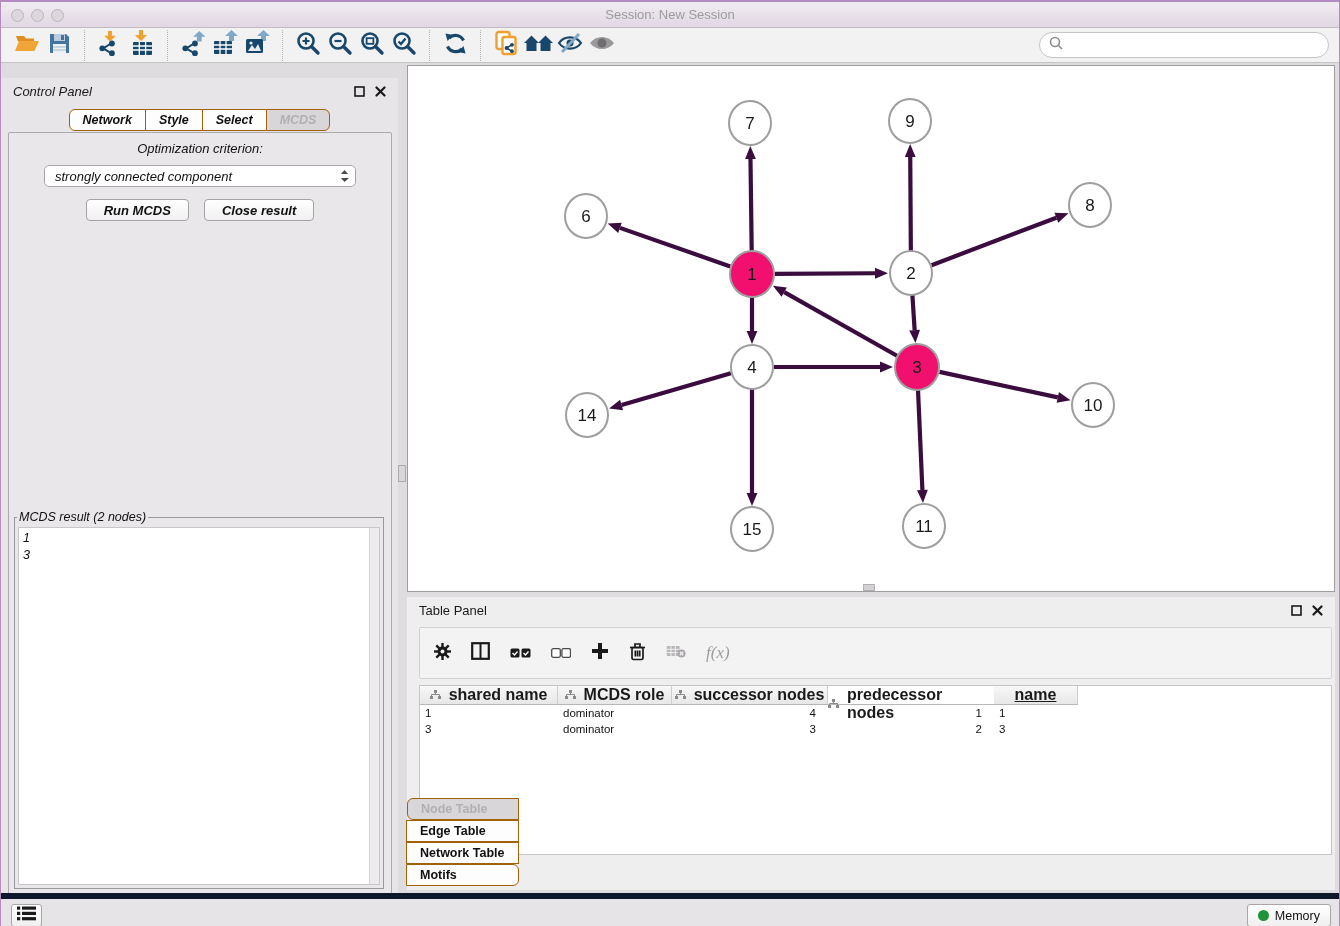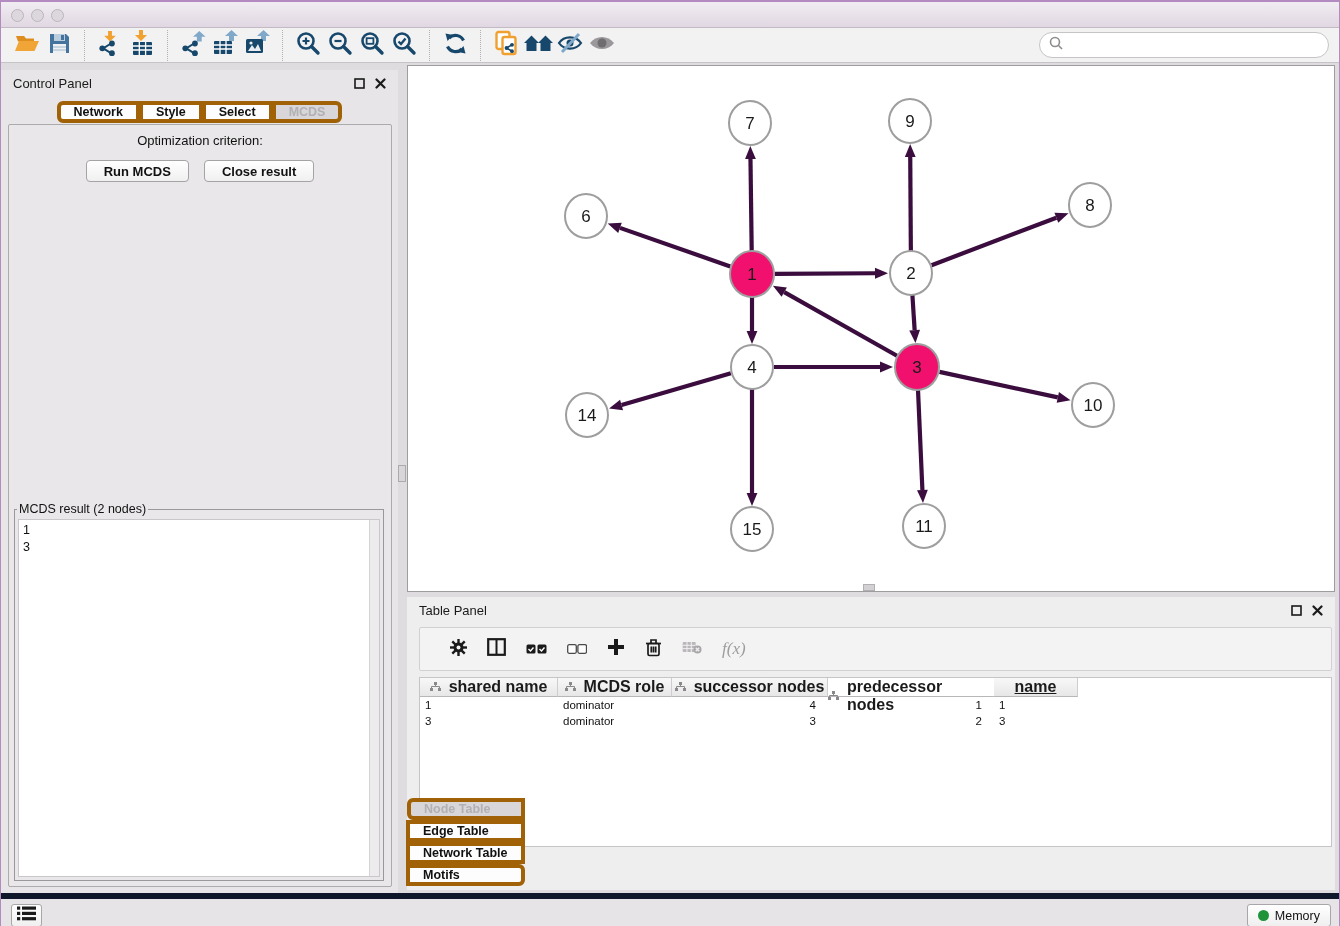--- a/index.html
+++ b/index.html
@@ -19,28 +19,28 @@
   
   .main-toolbar { position:absolute; left:0; top:28px; width:100%; height:35px;
     background:#F3F2F3; border-bottom:1px solid #C5C3C5; display:flex; align-items:center; padding:0 10px; }
   .tb-btn { width:32px; height:31px; display:flex; align-items:center; justify-content:center; flex:0 0 auto; }
   .tb-sep { height:31px; border-left:1px dotted #B2B0B2; margin:0 9px; }
   .search-field { margin-left:auto; width:290px; height:26px; background:#FFF; border:1px solid #C6C4C6;
     border-radius:13px; display:flex; align-items:center; padding:0 9px; gap:5px; }
   .search-field input { border:none; outline:none; flex:1; font-size:13px; background:transparent; }
 
   
-  .control-panel { position:absolute; left:0; top:70px; width:397px; height:830px; background:#E7E5E7; }
+  .control-panel { position:absolute; left:0; top:78px; width:397px; height:830px; background:#E7E5E7;font-style:italic; }
   .panel-header { height:26px; display:flex; align-items:center; padding:0 12px; }
   .panel-header .ph-title { font-size:13px; color:#1A1A1A; }
   .win-icons { margin-left:auto; display:flex; gap:10px; align-items:center; }
   .win-icons > div { display:flex; }
   .cp-tabs { display:flex; justify-content:center; margin-top:5px; position:relative; z-index:2; }
   .seg .tab { height:22px; padding:0 13px; display:flex; align-items:center; background:#FDFDFD;
-    border:4px solid #a16207; margin-left:-1px; font-size:12.5px; font-weight:600; color:#111; }
+    border:1px solid #a16207; margin-left:-1px; font-size:12.5px; font-weight:600; color:#111; }
   .seg .tab:first-child { border-radius:6px 0 0 6px; margin-left:0; }
   .seg .tab:last-child { border-radius:0 6px 6px 0; }
   .seg .tab.active { background:#D8D6D8; color:#B2B0B2; }
   .cp-inner { position:absolute; left:7px; right:6px; top:54px; bottom:13px;
     border:1px solid #ABABAB; border-radius:2px; background:#E9E7E9; }
   .opt-label { text-align:center; margin-top:8px; font-size:13px; color:#111; }
   .criterion-select { width:312px; height:22px; margin:9px auto 0; background:#FFF; border:1px solid #A8A8A8;
     border-radius:5px; display:flex; align-items:center; padding:0 6px 0 10px; font-size:13px; color:#111; }
   .criterion-select .stepper { margin-left:auto; display:flex; }
   .cp-buttons { display:flex; justify-content:center; gap:15px; margin-top:12px; }
@@ -71,22 +71,22 @@
   .nw-lights { position:absolute; left:8px; top:5px; display:flex; gap:9px; }
   .nwl { width:13px; height:13px; border-radius:50%; display:flex; align-items:center; justify-content:center; }
   .nwl.red   { background:#E0504B; border:1px solid #BE3E35; }
   .nwl.yel   { background:#EAAC3C; border:1px solid #CE9631; }
   .nwl.grn   { background:#62B750; border:1px solid #47A33C; }
   .nw-canvas { position:relative; width:926px; height:502px; background:#FFF; }
   .nw-canvas svg { position:absolute; left:0; top:0; }
 
   
   .table-panel { position:absolute; left:406px; top:597px; width:928px; height:293px; background:#EFEEEF; }
-  .tp-toolbar { margin:4px 3px 0 12px; height:44px; border:1px solid #D2D0D2; background:#F4F3F4;
-    border-radius:2px; display:flex; align-items:center; gap:20px; padding:0 30px; }
+  .tp-toolbar { margin:4px 3px 0 12px; height:52px; border:1px solid #D2D0D2; background:#F4F3F4;
+    border-radius:2px; display:flex; align-items:center; gap:20px; padding:0 14px; }
   .fx { font-family:"Liberation Serif","DejaVu Serif",serif; font-style:italic; font-size:17px; color:#9E9C9E; }
   .tp-table { position:relative; margin:6px 3px 0 12px; height:170px; background:#FFF; border:1px solid #C6C4C6; overflow:hidden; }
   .tp-thead { display:flex; height:19px; }
   .th-cell { background:linear-gradient(#F8F8F8,#E8E7E8); border-right:1px solid #CFCDCF;
     border-bottom:1px solid #B8B6B8; display:flex; align-items:center; justify-content:center; gap:8px;
     font-size:16px; font-weight:600; color:#1A1A1A; }
   .tp-row { display:flex; height:16px; }
   .td-cell { font-size:11.5px; color:#111; display:flex; align-items:center; }
   .td-left { justify-content:flex-start; padding-left:5px; }
   .td-right { justify-content:flex-end; padding-right:12px; }
@@ -107,20 +107,21 @@
 <body>
 
 <div class="app">
 
   <div class="titlebar">
     <div class="tl-group">
       <div class="tl"></div>
       <div class="tl"></div>
       <div class="tl"></div>
     </div>
+    <div class="app-title">Session: New Session</div>
   </div>
 
   <div class="main-toolbar">
     <div class="tb-btn">
         <span><svg width="26" height="24" viewBox="0 0 26 24">
             <path d="M2 5h8l2 2.5h8v3H4z" fill="#DE8D1F"></path>
             <path d="M1 20l4-10h20l-4.5 10z" fill="#F0A536"></path>
           </svg></span>
       </div>
     <div class="tb-btn">
@@ -276,20 +277,29 @@
       </span>
     </div>
     <div class="cp-tabs seg">
         <div class="tab">Network</div>
         <div class="tab">Style</div>
         <div class="tab">Select</div>
         <div class="tab active">MCDS</div>
       </div>
     <div class="cp-inner">
       <div class="opt-label">Optimization criterion:</div>
+      <div class="criterion-select">
+        <span>strongly connected component</span>
+        <span class="stepper">
+            <svg width="9" height="14" viewBox="0 0 9 14">
+              <path d="M4.5 1L8 5H1z" fill="#4A4A4A"></path>
+              <path d="M4.5 13L1 9h8z" fill="#4A4A4A"></path>
+            </svg>
+          </span>
+      </div>
       <div class="cp-buttons">
         <div class="btn">Run MCDS</div>
         <div class="btn">Close result</div>
       </div>
       <fieldset class="mcds-fieldset">
         <legend>MCDS result (2 nodes)</legend>
         <div class="result-box">
           <div class="result-text">1
 3</div>
           <div class="result-scroll"></div>

